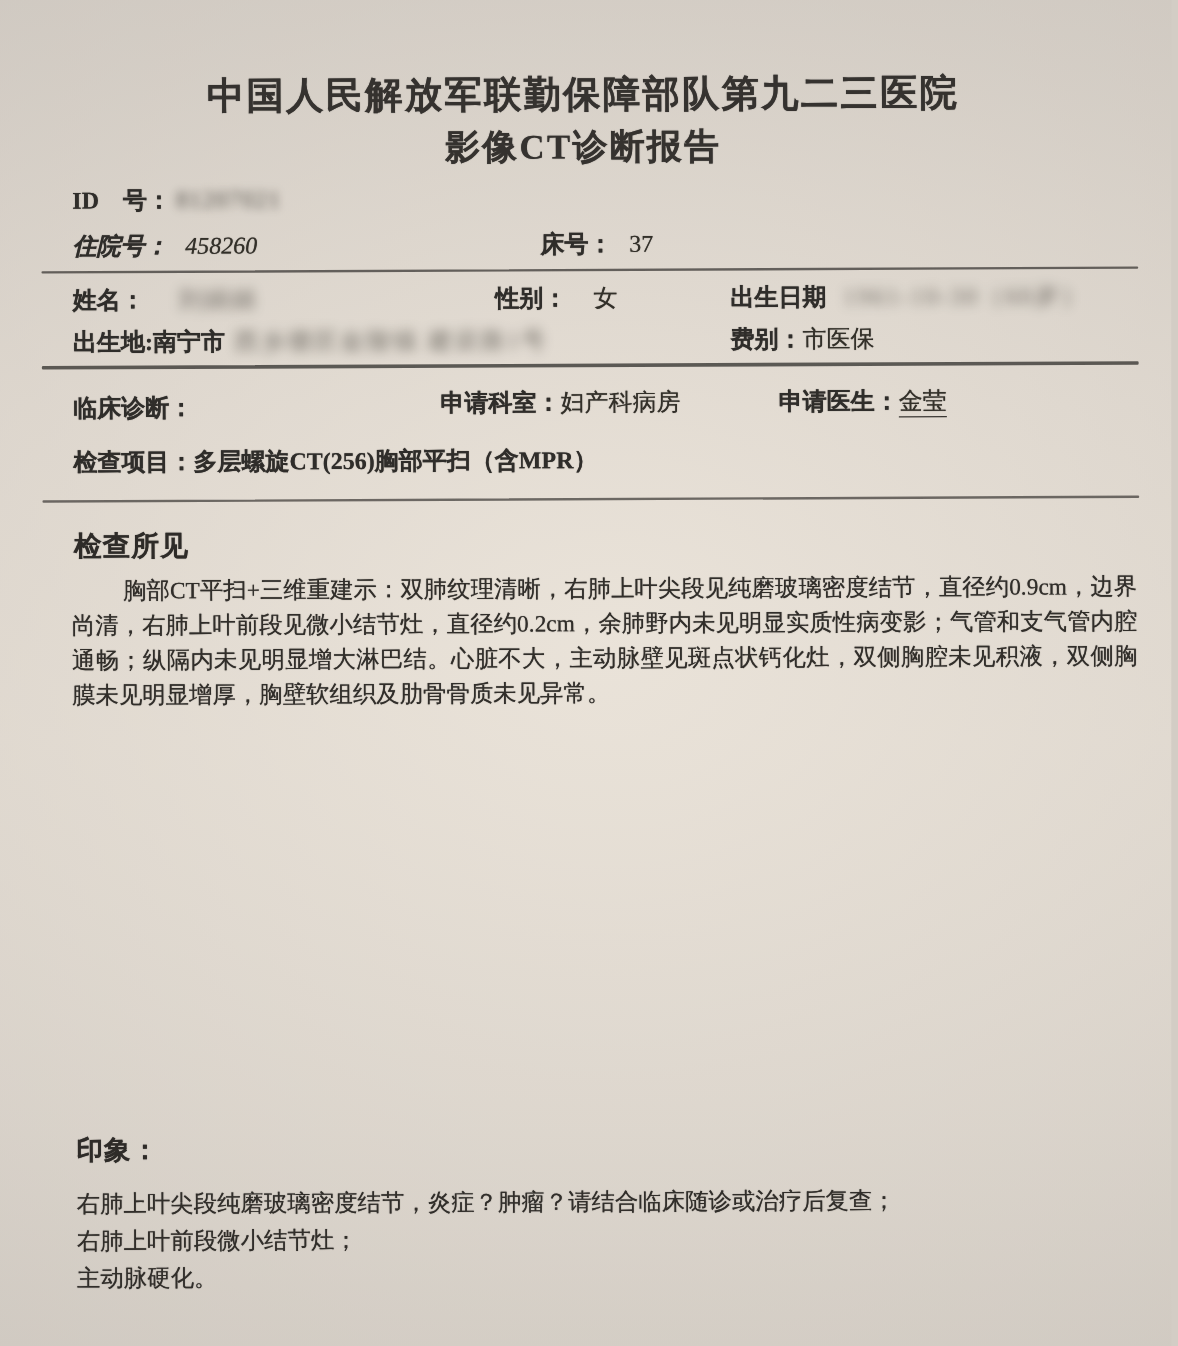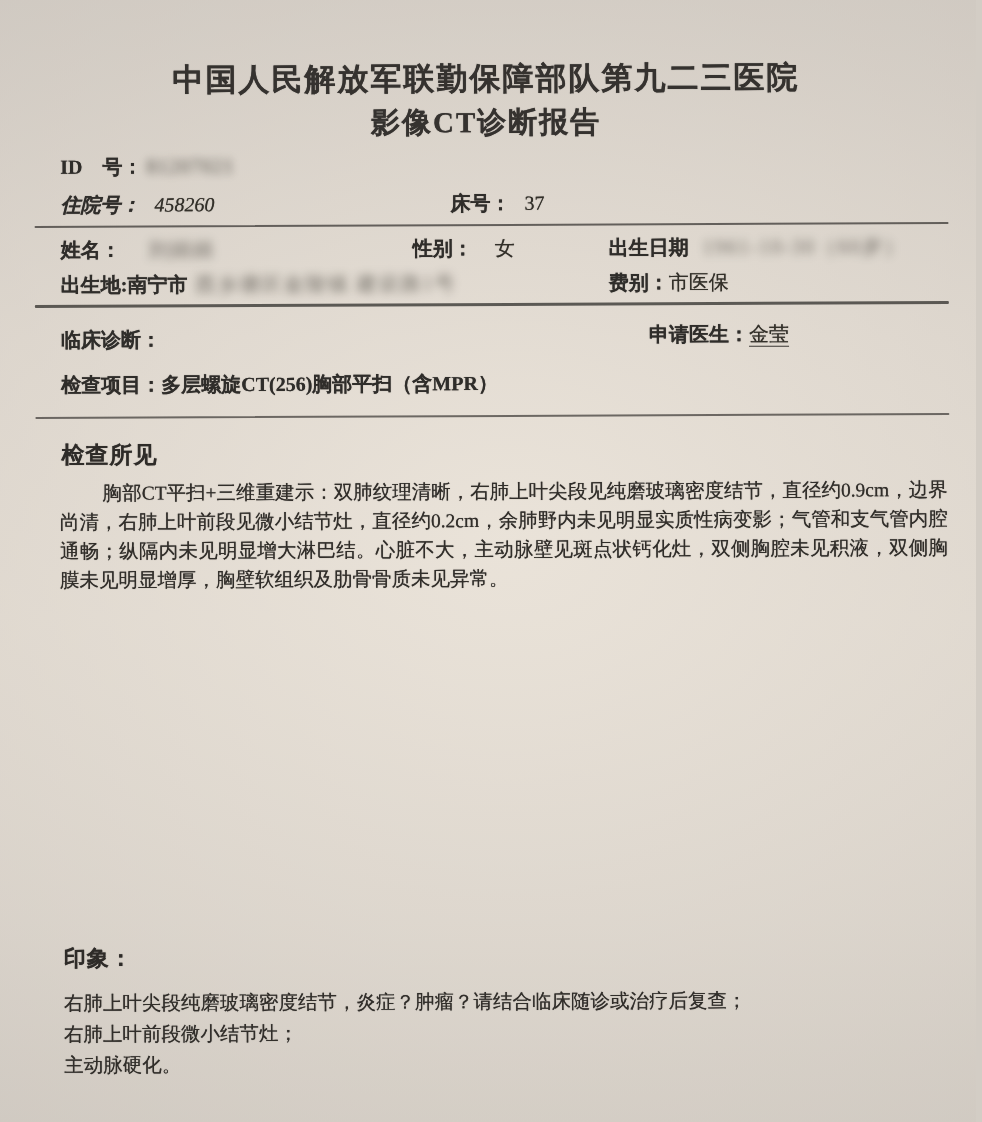--- a/index.html
+++ b/index.html
@@ -77,20 +77,23 @@
     </div>
     <div class="t" style="top:270px;left:610px;">
       <span class="lbl">费别：</span><span class="val">市医保</span>
     </div>
 
     <div class="rule rule2"></div>
 
     <div class="t" style="top:325px;left:62px;">
       <span class="lbl">临床诊断：</span><span class="val"></span>
     </div>
+    <div class="t" style="top:322px;left:368px;">
+      <span class="lbl">申请科室：</span><span class="val">妇产科病房</span>
+    </div>
     <div class="t" style="top:322px;left:650px;">
       <span class="lbl">申请医生：</span><span class="val ul">金莹</span>
     </div>
 
     <div class="t" style="top:370px;left:62px;">
       <span class="lbl">检查项目：</span><span class="lbl">多层螺旋CT(256)胸部平扫（含MPR）</span>
     </div>
 
     <div class="rule rule3"></div>
 

